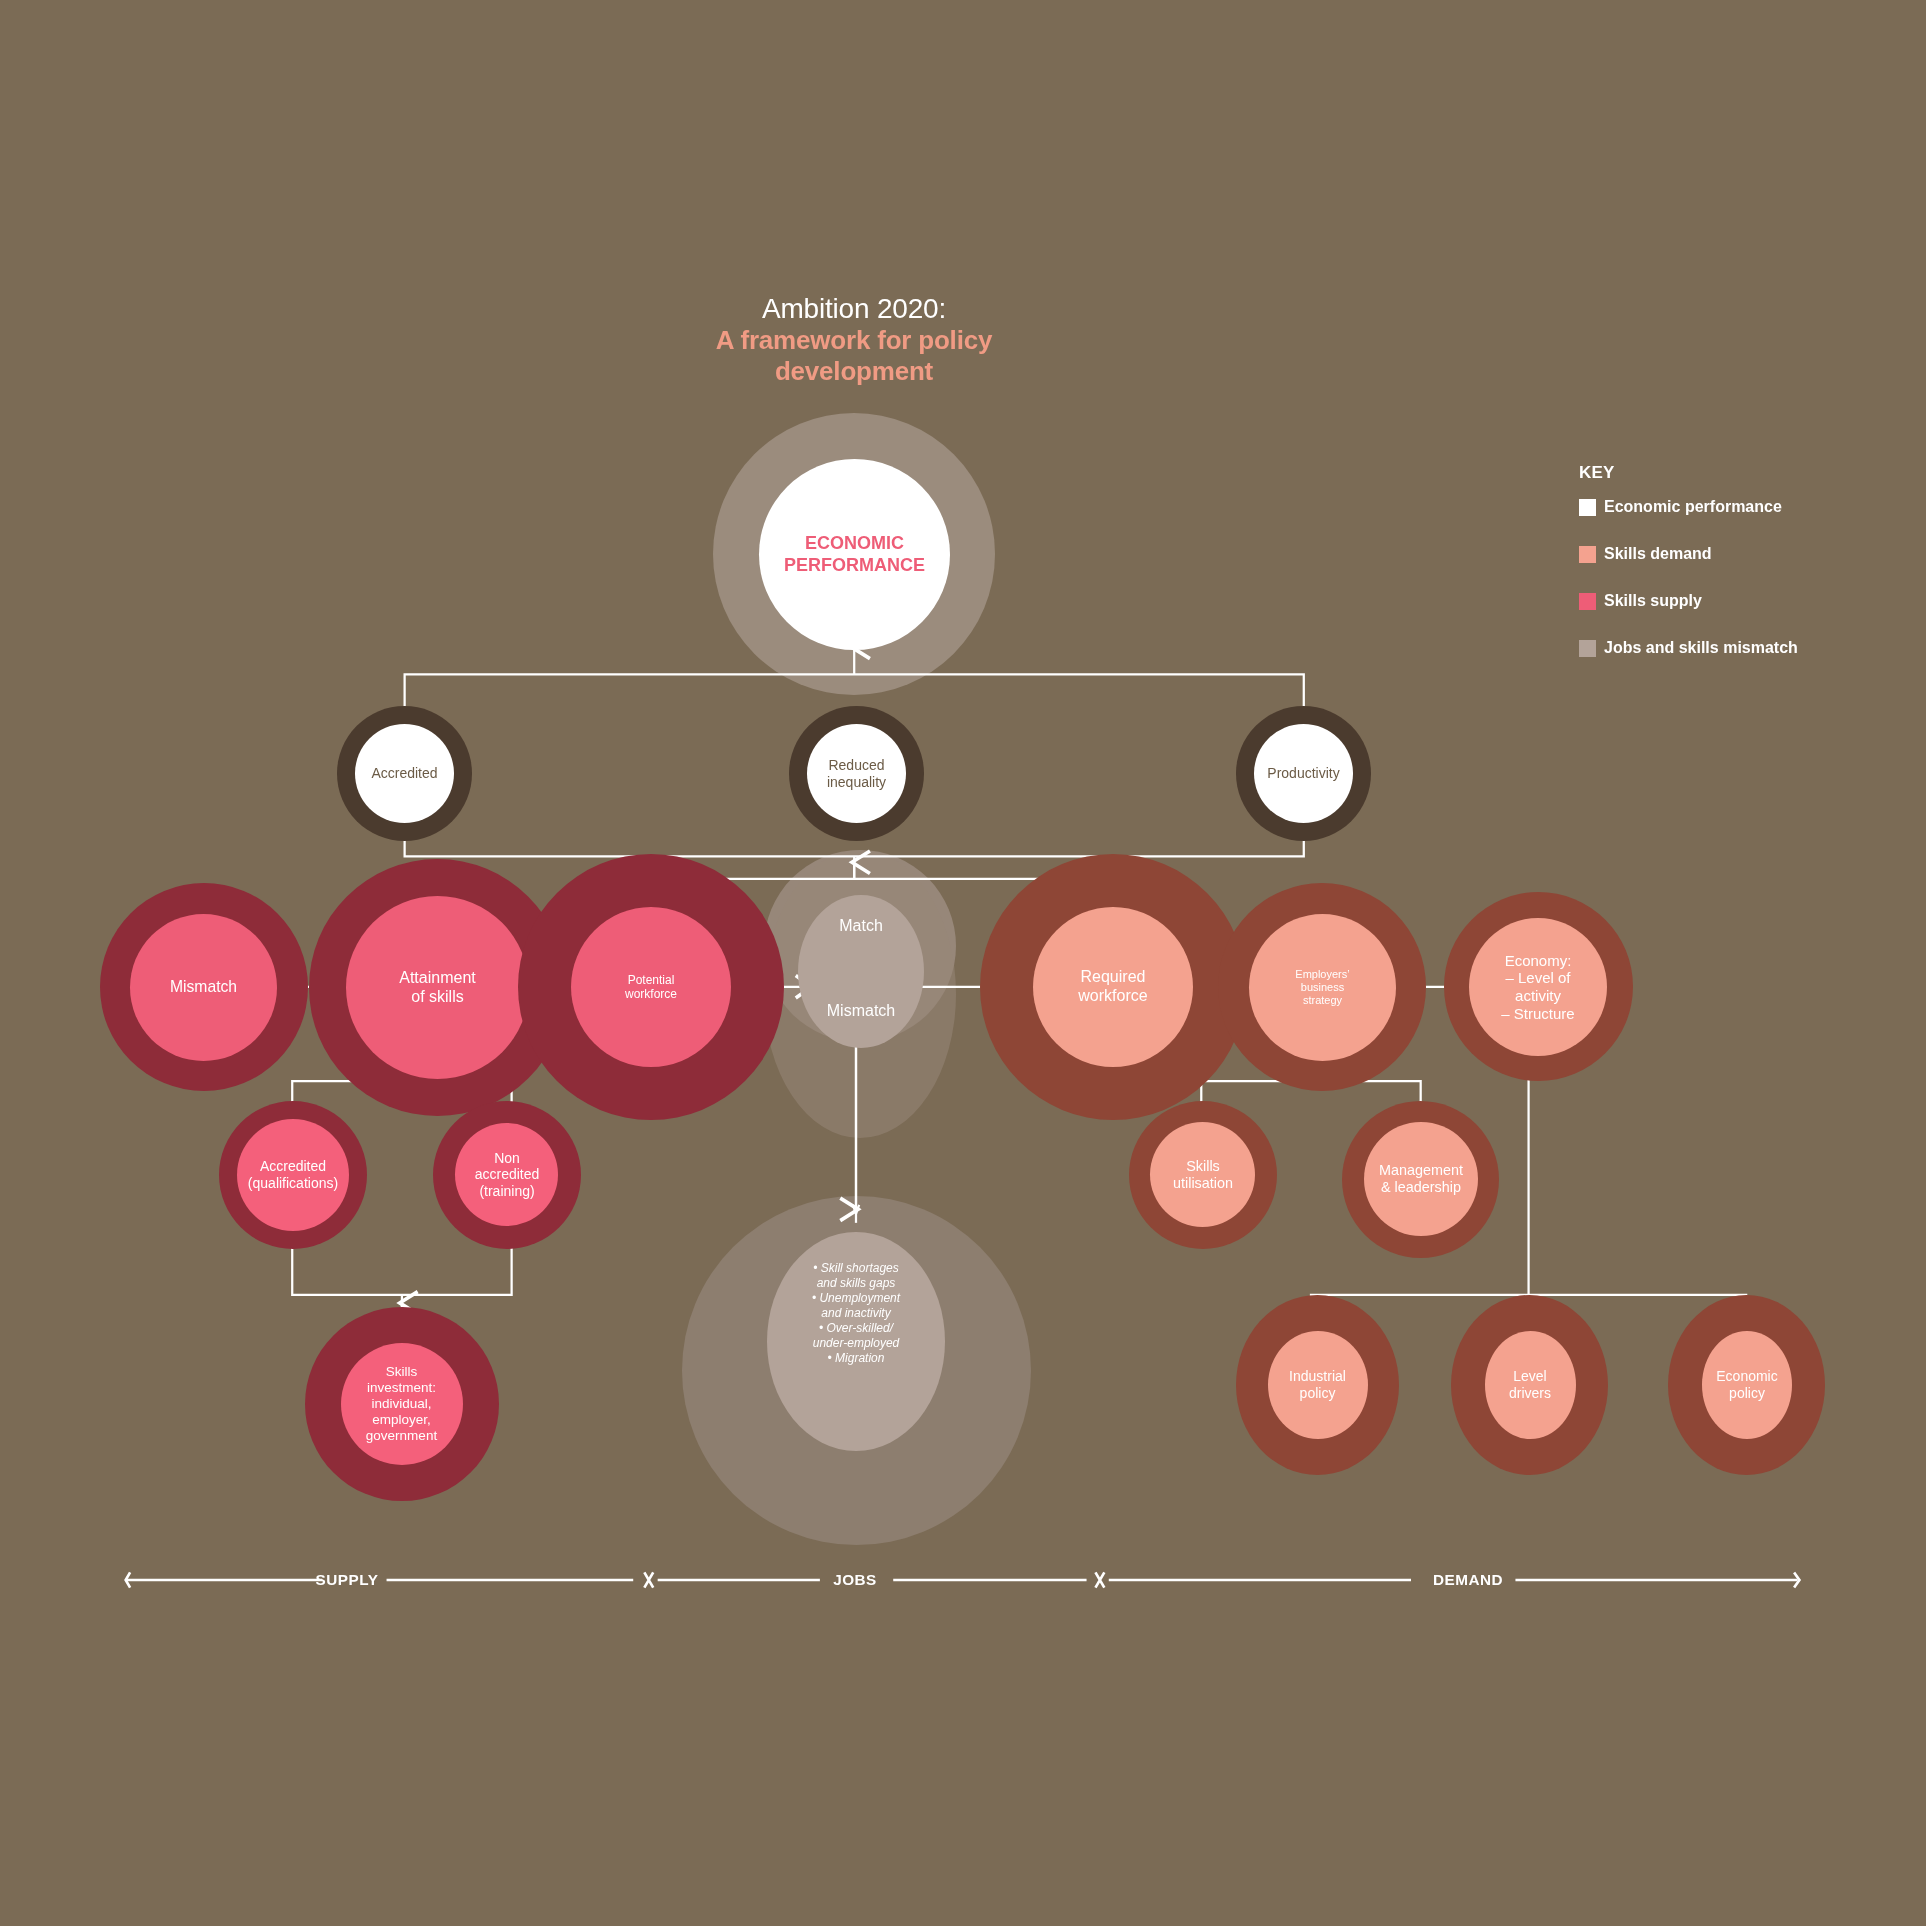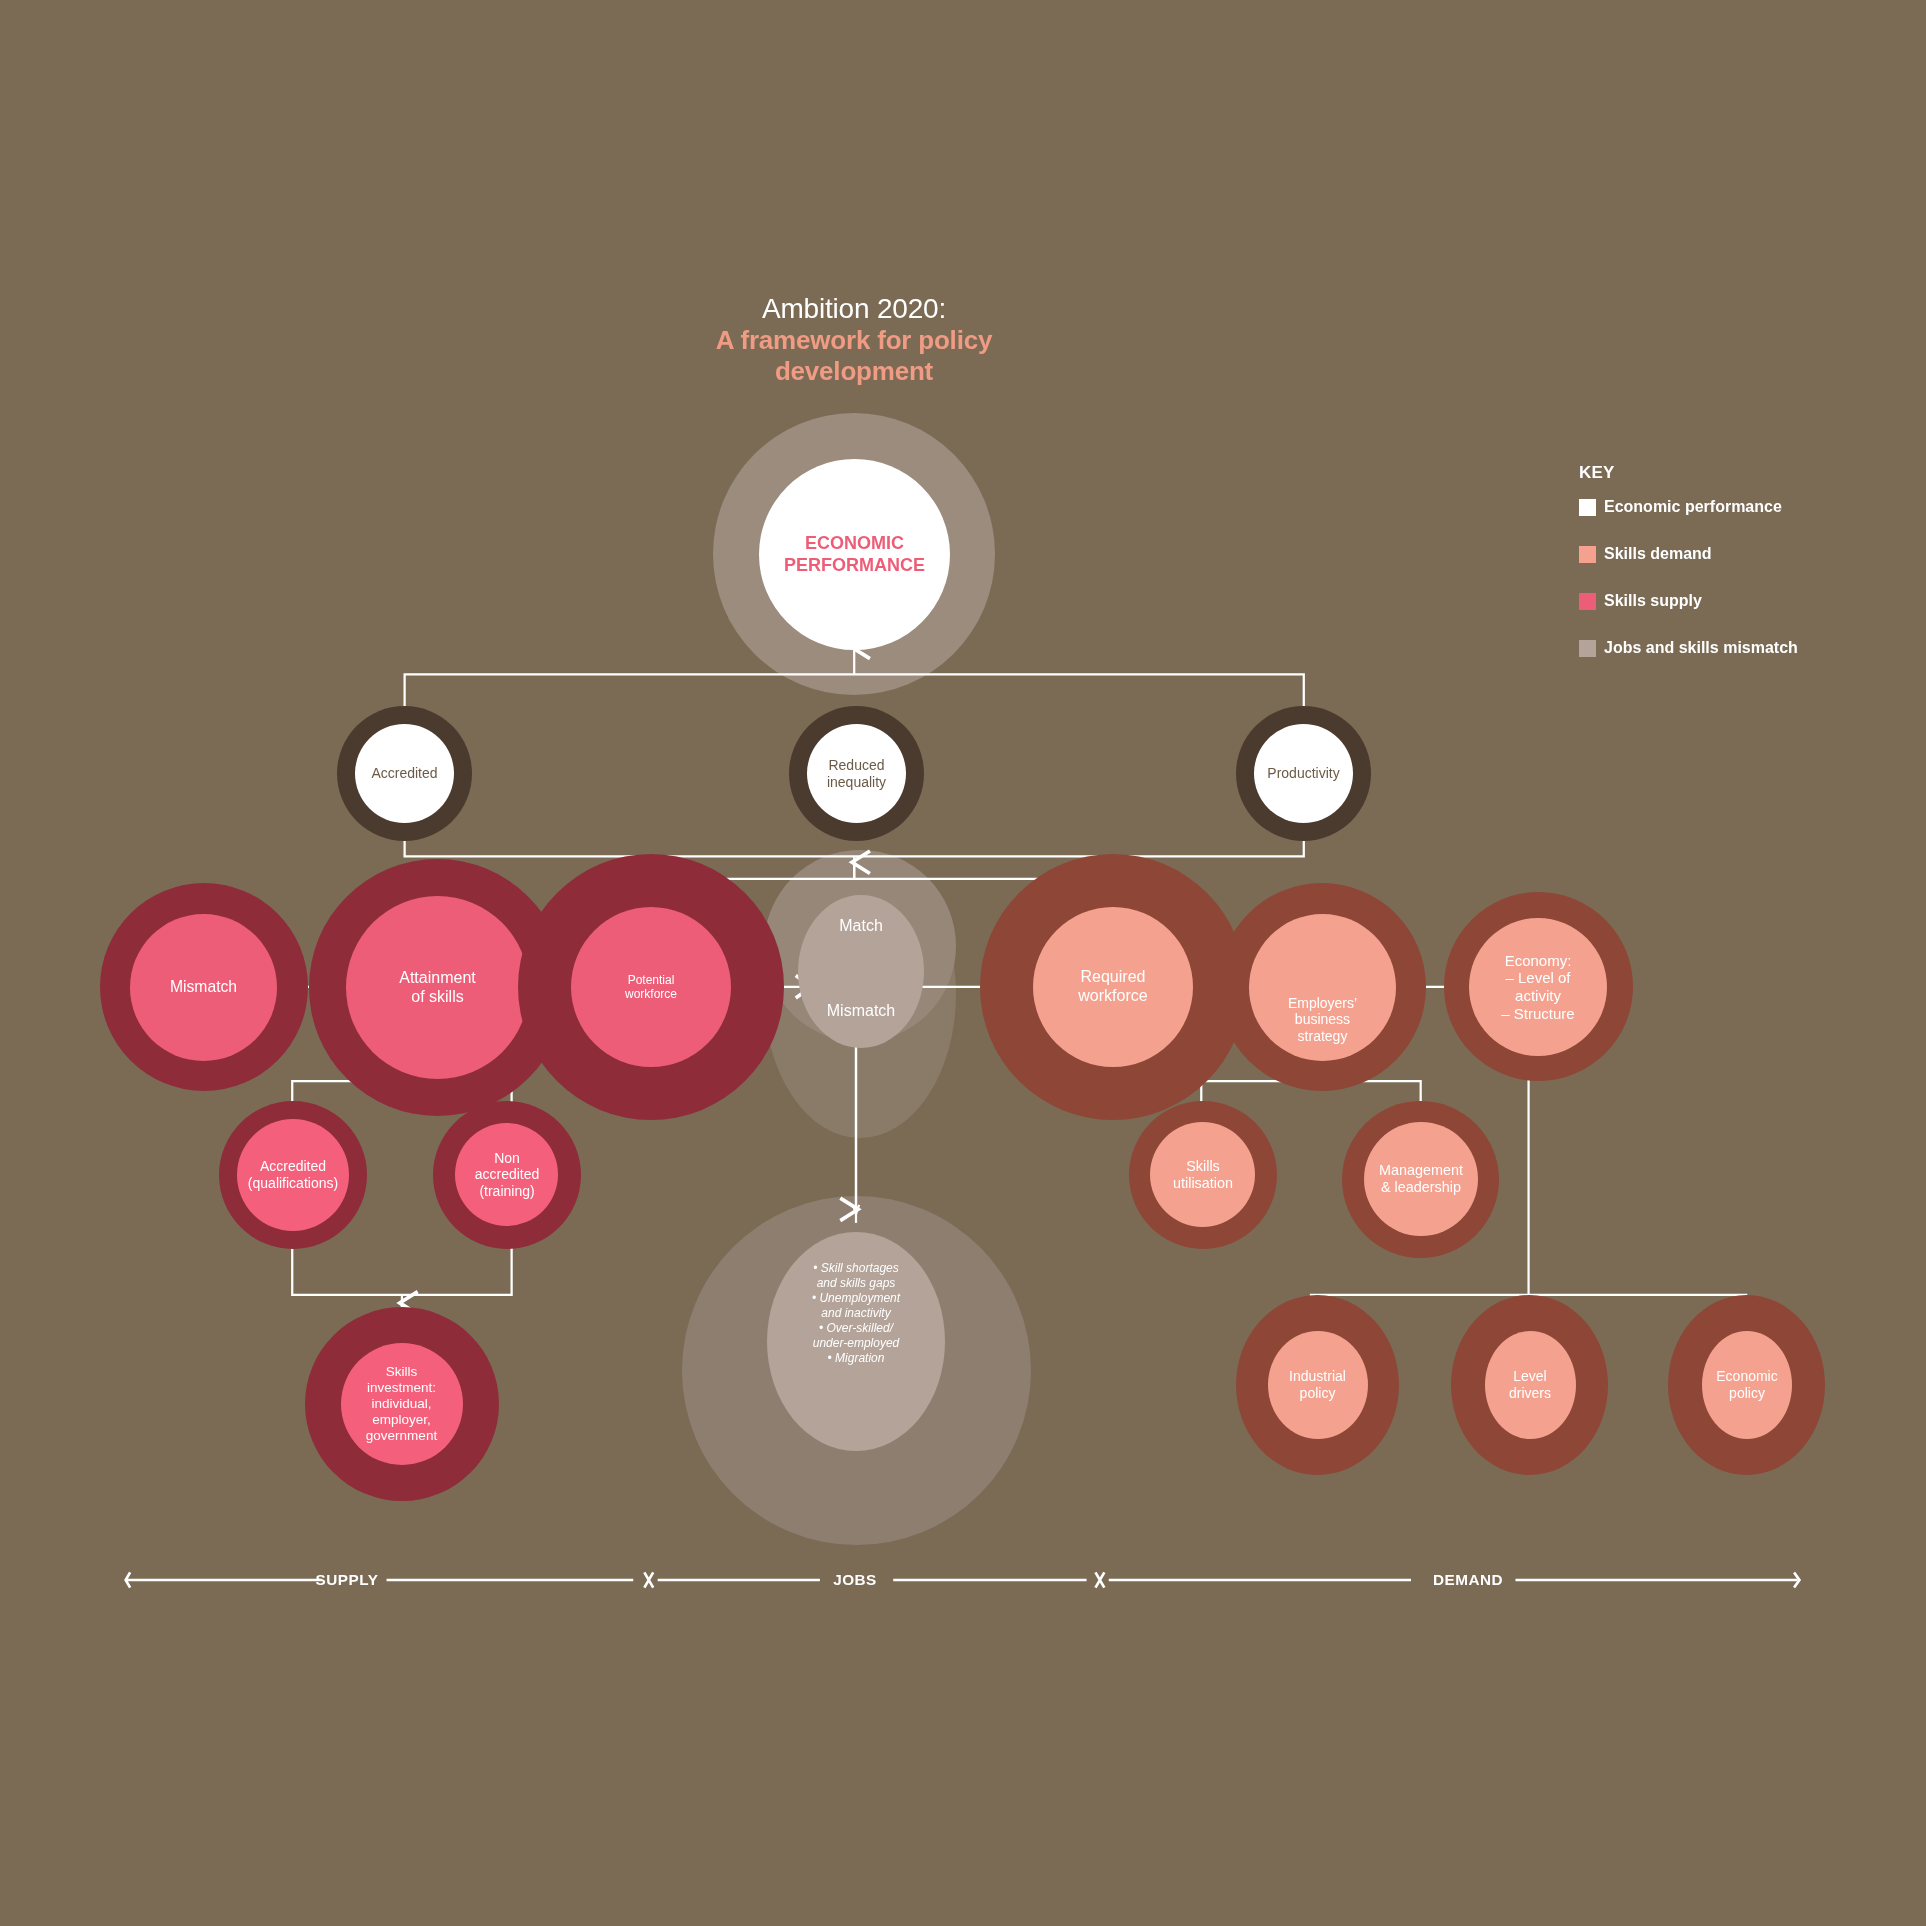--- a/index.html
+++ b/index.html
@@ -169,22 +169,22 @@
               font-size:16px;">Mismatch</div>
 
   <div class="halo" style="left:980px;top:854px;width:266px;height:266px;background:#8E4636;"></div>
   <div class="node" style="left:1033px;top:907px;width:160px;height:160px;background:#F4A28F;"></div>
   <div class="nlab" style="left:1033px;top:907px;width:160px;height:160px;display:flex;align-items:center;justify-content:center;
               font-size:16px;">Required
 workforce</div>
 
   <div class="halo" style="left:1218px;top:883px;width:208px;height:208px;background:#8E4636;"></div>
   <div class="node" style="left:1249px;top:914px;width:147px;height:147px;background:#F4A28F;"></div>
-  <div class="nlab" style="left:1249px;top:946px;width:147px;height:147px;display:flex;align-items:center;justify-content:center;
-              font-size:14px;">Employers’
+  <div class="nlab" style="left:1249px;top:914px;width:147px;height:147px;display:flex;align-items:center;justify-content:center;
+              font-size:11px;">Employers’
 business
 strategy</div>
 
   <div class="halo" style="left:1444px;top:892px;width:189px;height:189px;background:#8E4636;"></div>
   <div class="node" style="left:1469px;top:918px;width:138px;height:138px;background:#F4A28F;"></div>
   <div class="nlab" style="left:1469px;top:918px;width:138px;height:138px;display:flex;align-items:center;justify-content:center;
               font-size:15px;">Economy:
 – Level of
 activity
 – Structure</div>

